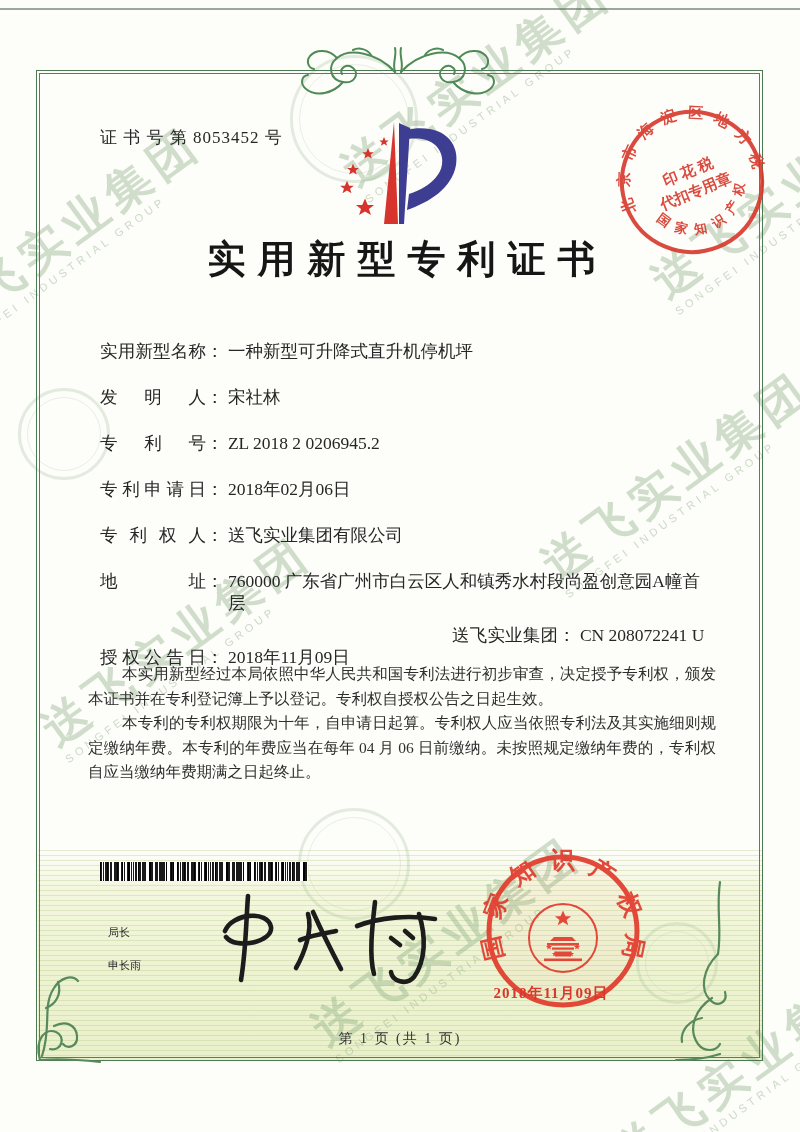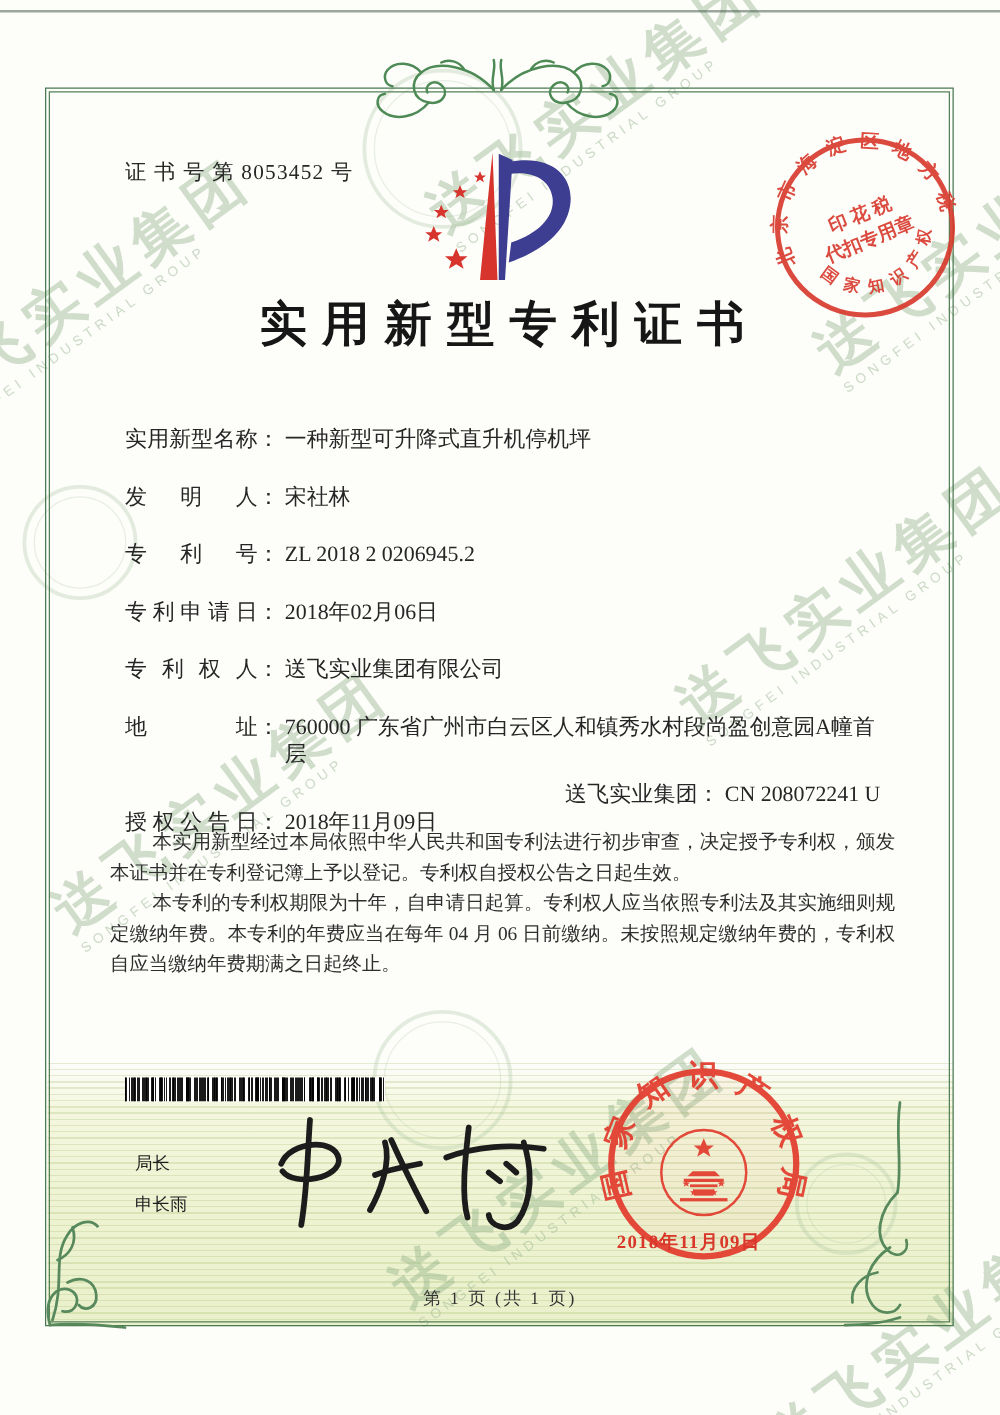--- a/index.html
+++ b/index.html
@@ -64,21 +64,21 @@
   .paras { left:88px; top:662px; width:628px; z-index:5; }
   .paras p { margin:0; font-size:15.5px; line-height:24.5px; text-indent:2.2em;
     text-align:justify; color:#2e2e2e; }
 
   
   .barcode { left:100px; top:862px; width:208px; height:19px; z-index:5;
     background:
       repeating-linear-gradient(90deg,#1b1b1b 0 2px,#fff 2px 3px,#1b1b1b 3px 4px,#fff 4px 7px),
       repeating-linear-gradient(90deg,#1b1b1b 0 1px,#fff 1px 5px,#1b1b1b 5px 8px,#fff 8px 11px);
     background-blend-mode:multiply; }
-  .director { left:108px; top:916px; z-index:5; font-size:14px; line-height:33px; color:#1e1e1e;font-family:Liberation Mono, monospace; }
+  .director { left:108px; top:916px; z-index:5; font-size:11px; line-height:33px; color:#1e1e1e; }
   .signature { left:212px; top:884px; z-index:5; }
   .seal-wrap { left:478px; top:846px; z-index:6; }
   .seal-date { left:466px; top:984px; width:170px; text-align:center; z-index:7;
     font-size:15px; font-weight:bold; color:#d8372a; letter-spacing:1px; }
   .tax-stamp { left:606px; top:96px; z-index:6; }
   .footer { left:0; top:1030px; width:100%; text-align:center; font-size:14px;
     letter-spacing:2px; color:#333; z-index:5; }
 </style>
 </head>
 <body>

